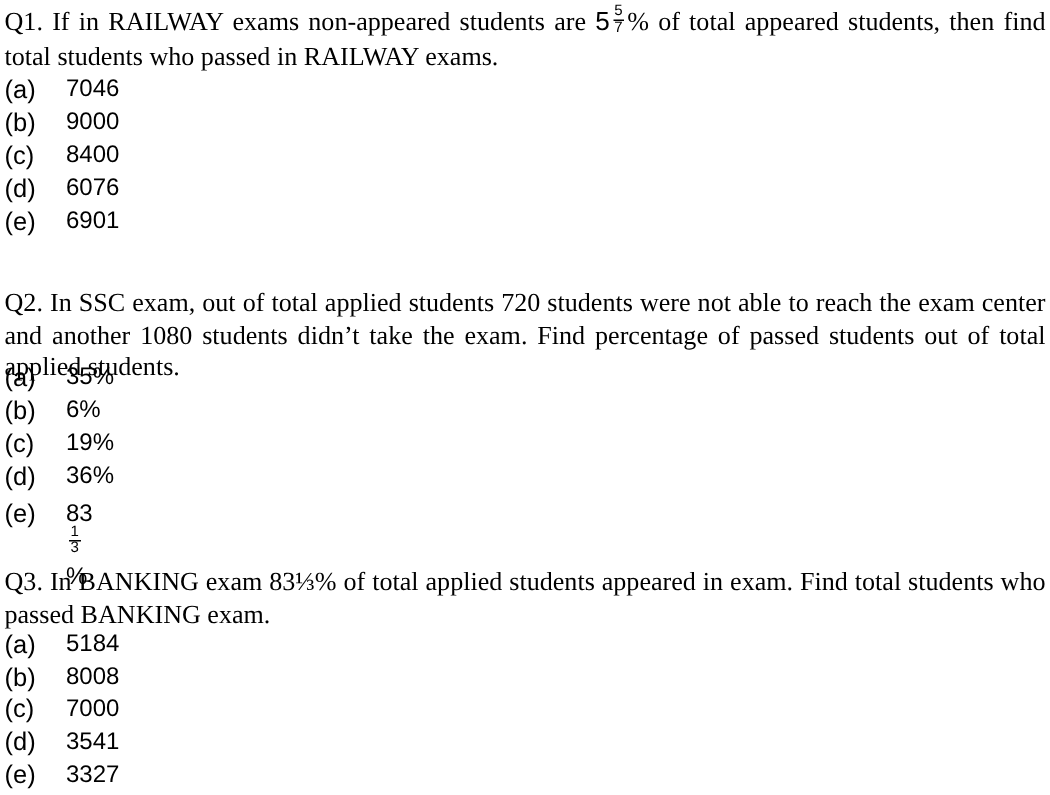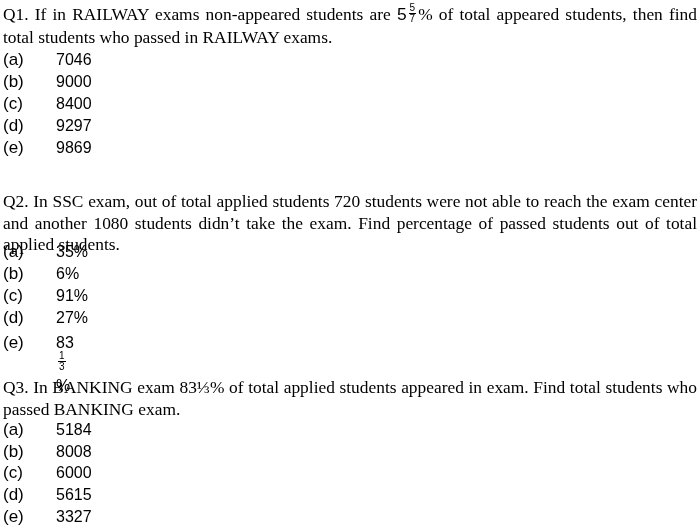--- a/index.html
+++ b/index.html
@@ -17,21 +17,21 @@
   }
   .opt {
     position: absolute; left: 3px; height: 21px;
     font-size: 16px; line-height: 21px;
   }
   .opt .lbl {
     position: absolute; left: 0; top: 0;
     font-family: "Liberation Sans", "DejaVu Sans", sans-serif; font-size: 17px;
   }
   .opt .val {
-    position: absolute; left: 53px; top: 0;
+    position: absolute; left: 41px; top: 0;
     font-family: "Liberation Sans", "DejaVu Sans", sans-serif; font-size: 16px;
   }
   .frac {
     display: inline-flex; flex-direction: column; align-items: center;
     vertical-align: middle; font-family: "Liberation Sans", sans-serif;
     font-size: 10px; line-height: 10px; margin: 0 2px;
     position: relative; top: -3px;
   }
   .frac .num { border-bottom: 1px solid #000; padding: 0 1px; }
   .frac .den { padding: 0 1px; }
@@ -57,46 +57,46 @@
   <div class="opt" style="top:71px;">
       <span class="lbl">(b)</span>
       <span class="val">9000</span>
     </div>
   <div class="opt" style="top:93px;">
       <span class="lbl">(c)</span>
       <span class="val">8400</span>
     </div>
   <div class="opt" style="top:115px;">
       <span class="lbl">(d)</span>
-      <span class="val">9297</span>
+      <span class="val">6076</span>
     </div>
   <div class="opt" style="top:137px;">
       <span class="lbl">(e)</span>
-      <span class="val">9869</span>
+      <span class="val">6901</span>
     </div>
 
   <div class="q-text" style="top:191px;">
     <span>Q2.</span>
     <span>In SSC exam, out of total applied students 720 students were not able to reach the exam center and another 1080 students didn’t take the exam. Find percentage of passed students out of total applied students.</span>
   </div>
   <div class="opt" style="top:241px;">
       <span class="lbl">(a)</span>
       <span class="val">35%</span>
     </div>
   <div class="opt" style="top:263px;">
       <span class="lbl">(b)</span>
       <span class="val">6%</span>
     </div>
   <div class="opt" style="top:285px;">
       <span class="lbl">(c)</span>
-      <span class="val">91%</span>
+      <span class="val">19%</span>
     </div>
   <div class="opt" style="top:307px;">
       <span class="lbl">(d)</span>
-      <span class="val">27%</span>
+      <span class="val">36%</span>
     </div>
   <div class="opt" style="top:332px;">
       <span class="lbl">(e)</span>
       <span class="val"><span>83</span><span class="frac">
           <span class="num">1</span>
           <span class="den">3</span>
         </span><span>%</span></span>
     </div>
 
   <div class="q-text" style="top:377px;">
@@ -106,24 +106,24 @@
   <div class="opt" style="top:419px;">
       <span class="lbl">(a)</span>
       <span class="val">5184</span>
     </div>
   <div class="opt" style="top:441px;">
       <span class="lbl">(b)</span>
       <span class="val">8008</span>
     </div>
   <div class="opt" style="top:462px;">
       <span class="lbl">(c)</span>
-      <span class="val">6000</span>
+      <span class="val">7000</span>
     </div>
   <div class="opt" style="top:484px;">
       <span class="lbl">(d)</span>
-      <span class="val">5615</span>
+      <span class="val">3541</span>
     </div>
   <div class="opt" style="top:506px;">
       <span class="lbl">(e)</span>
       <span class="val">3327</span>
     </div>
 
 </div>
 
 </body></html>

